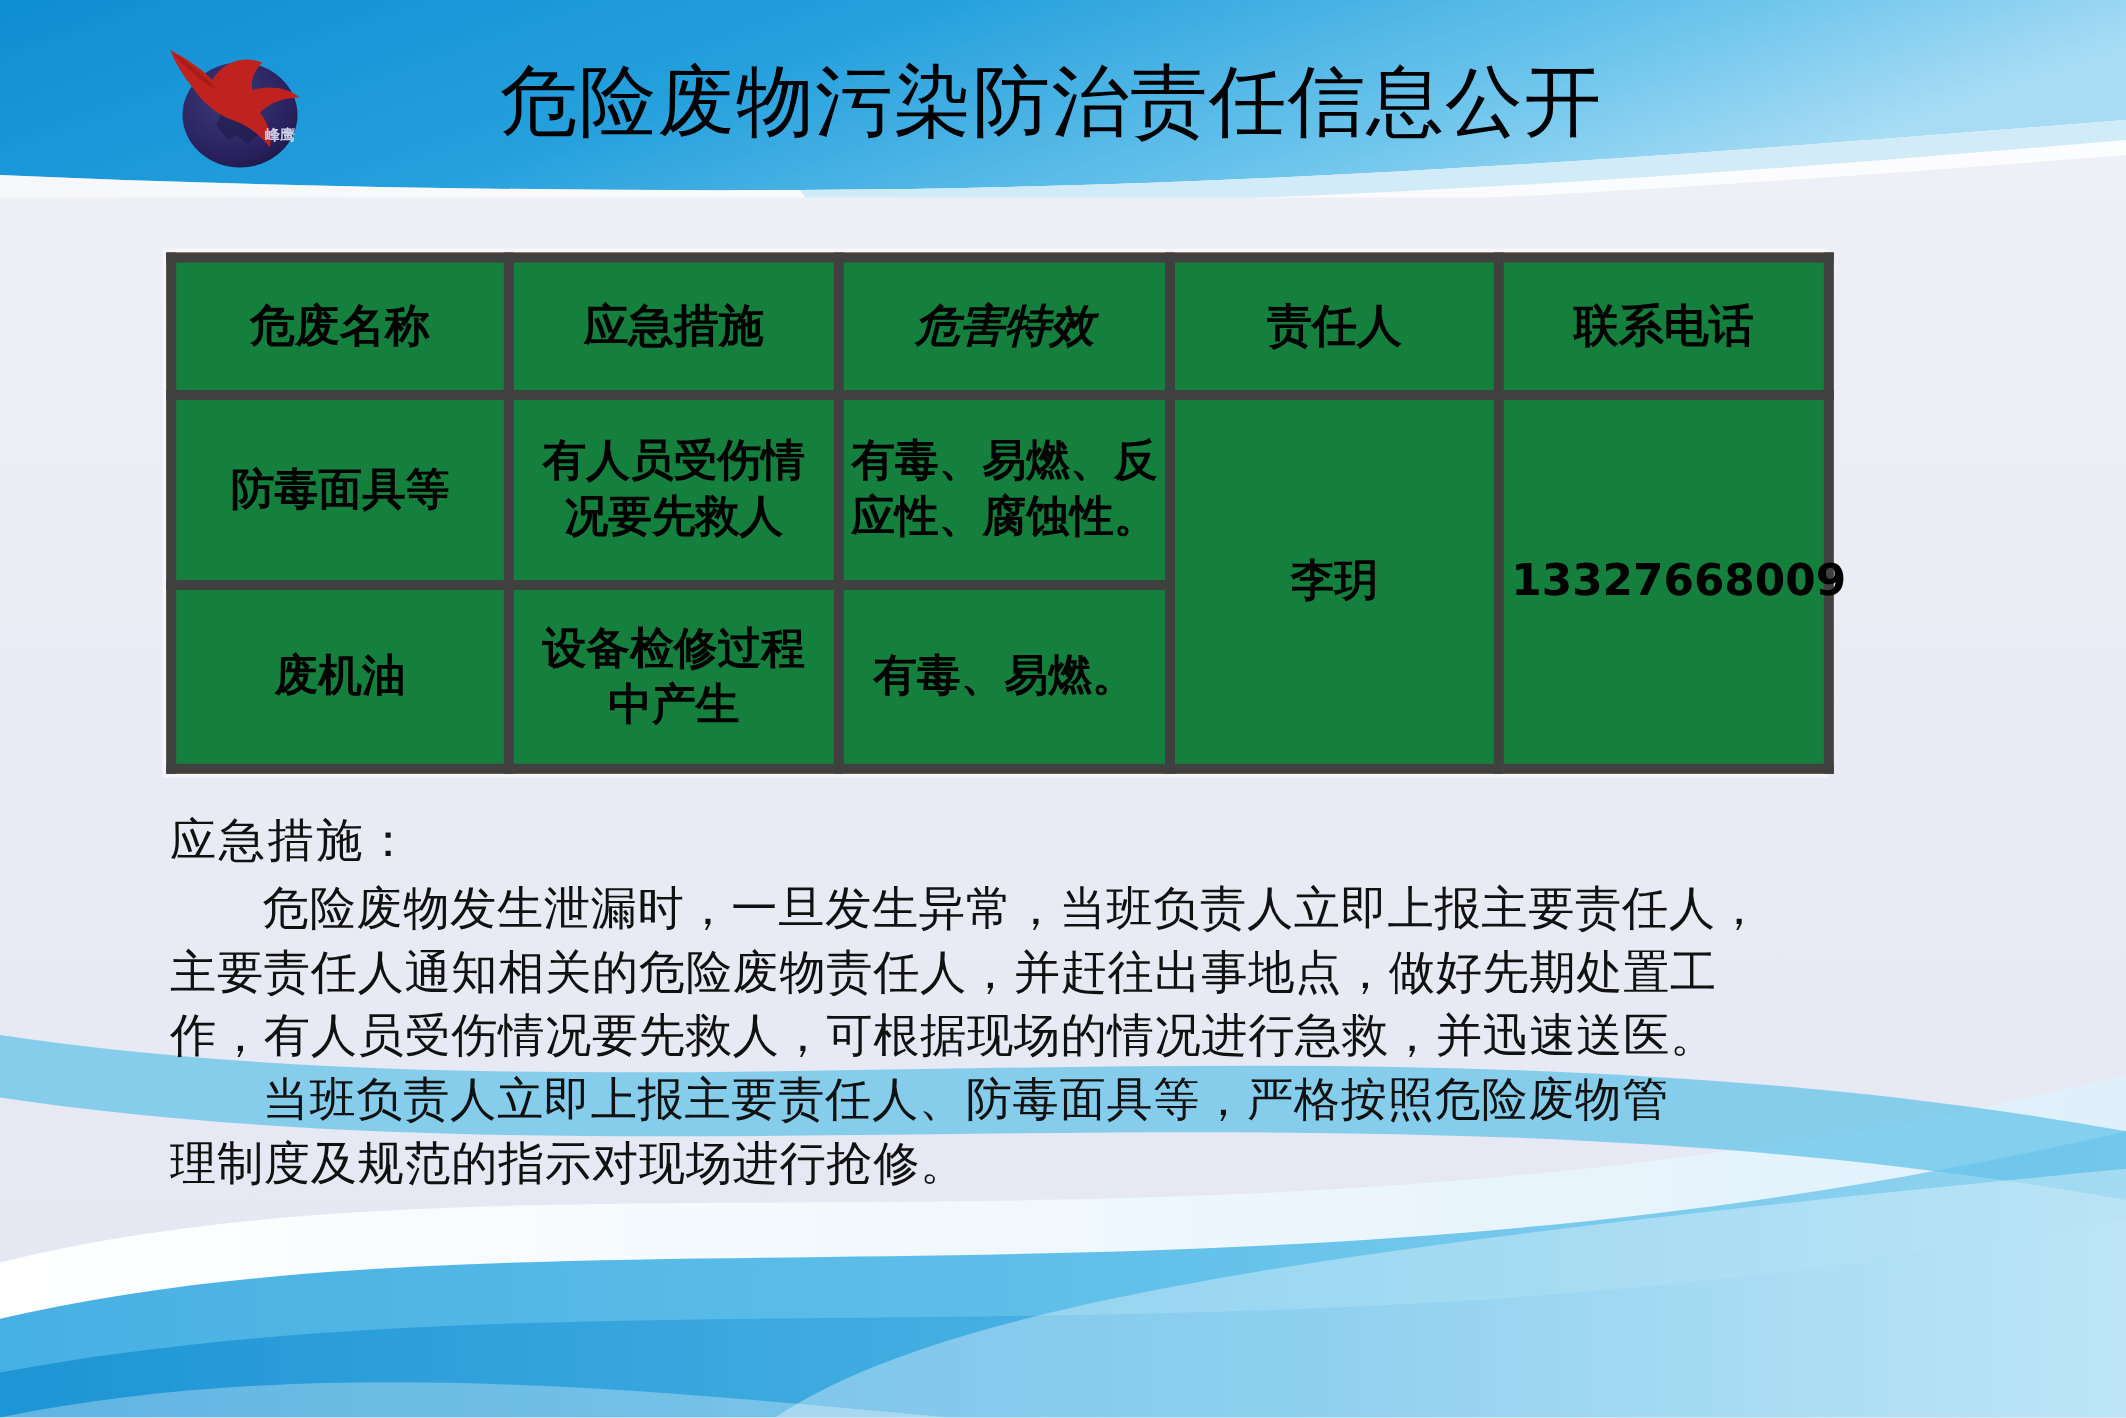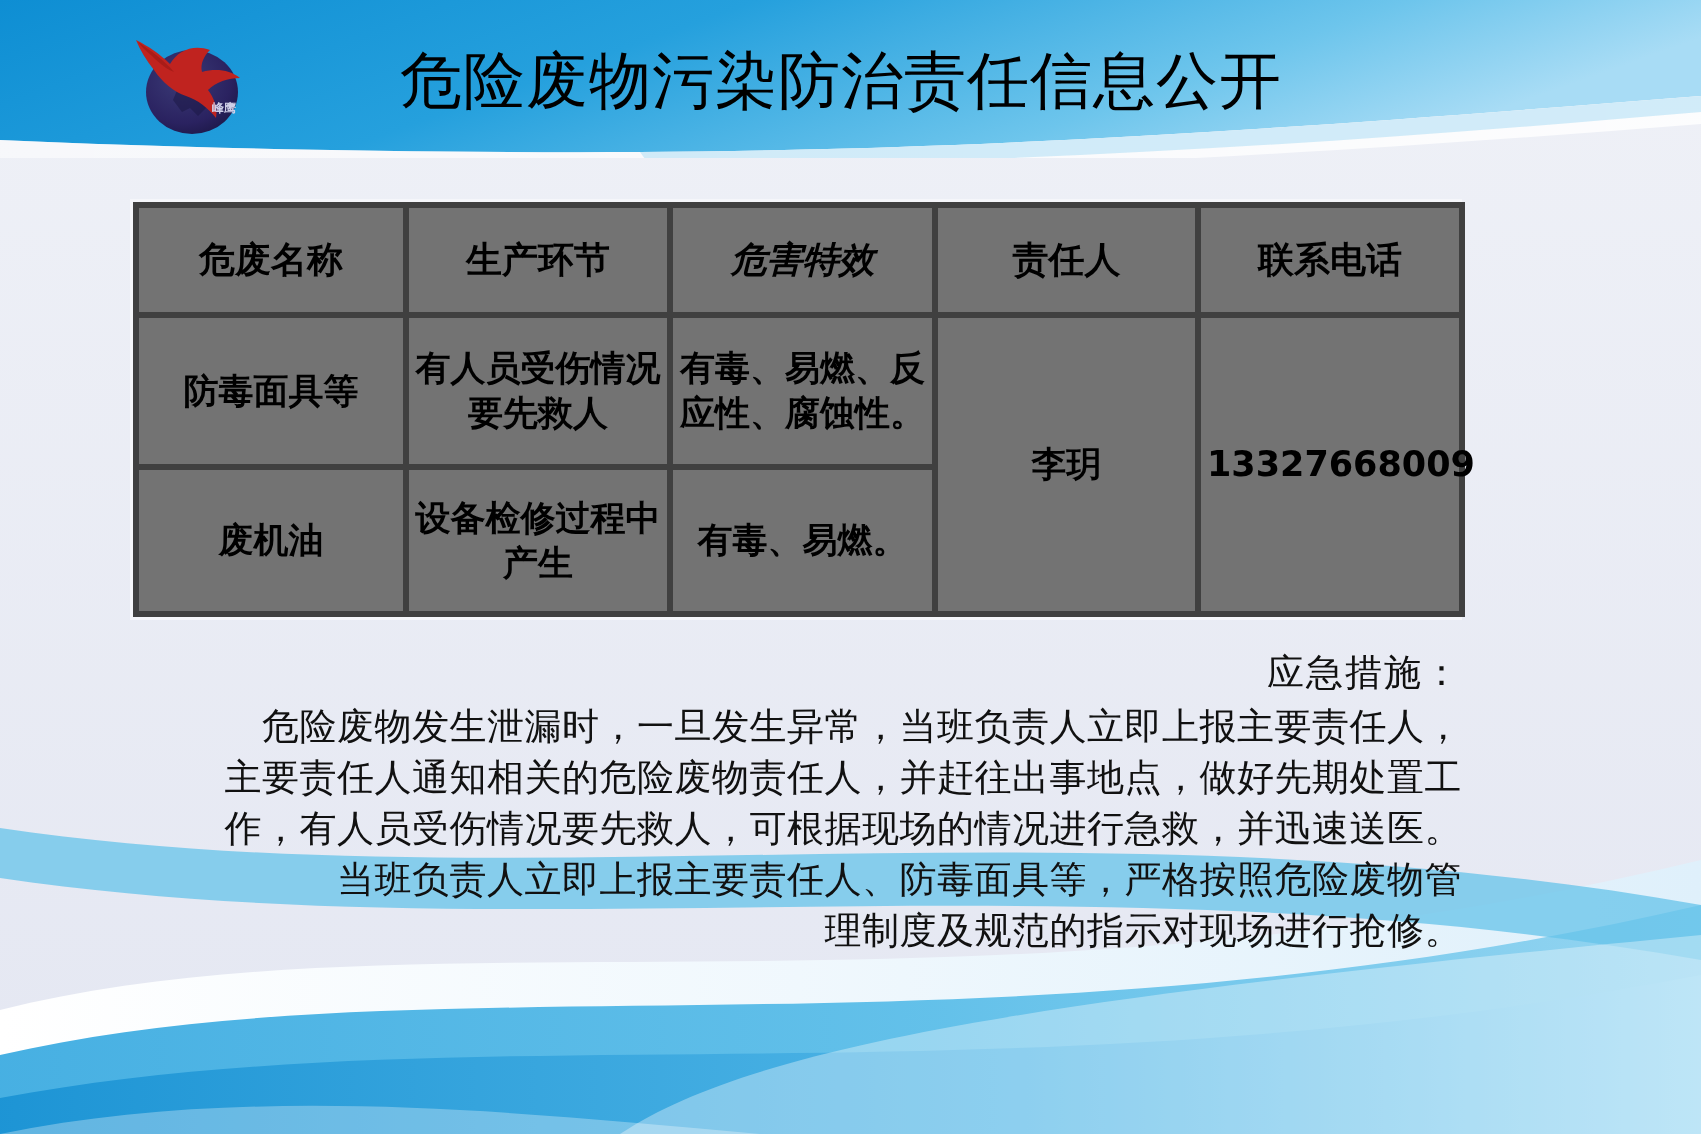--- a/index.html
+++ b/index.html
@@ -42,22 +42,22 @@
     background:#f5f6fa;
     padding:3px;
   }
   table#waste-table {
     border-collapse:collapse;
     width:1326px;
     table-layout:fixed;
     background:#F7941E;
   }
   #waste-table td, #waste-table th {
-    border:6px solid #404040;
-    background:#737373;
+    border:8px solid #404040;
+    background:#15803d;
     text-align:center;
     vertical-align:middle;
     color:#000;
     font-weight:bold;
     font-family:"DejaVu Sans","Liberation Sans",sans-serif;
     padding:4px 6px;
   }
   #waste-table thead th {
     height:110px;
     font-size:36px;
@@ -71,26 +71,25 @@
   .col1 { width:270px; }
   .col2 { width:264px; }
   .col3 { width:265px;font-style:italic; }
   .col4 { width:263px; }
   .col5 { width:264px; }
   .cell-resp, .cell-phone { font-size:35px; font-weight:bold; }
   .cell-phone { letter-spacing:0px; }
 
   
   #emergency {
-    position:absolute; left:112px; top:645px;
+    position:absolute; left:136px; top:645px;
     width:1350px;
     font-family:"DejaVu Serif","Liberation Serif",serif;
     color:#111;
     z-index:5;
-    text-align:right;
   }
   #emergency-title {
     font-size:37px;
     line-height:1.5;
     letter-spacing:2px;
   }
   .para {
     font-size:37px;
     line-height:1.38;
     text-indent:0;
@@ -172,21 +171,21 @@
     </svg>
 
     <div id="title">危险废物污染防治责任信息公开</div>
   </div>
 
   <div id="table-wrap">
     <table id="waste-table">
       <thead>
         <tr>
           <th class="col1">危废名称</th>
-          <th class="col2">生产环节</th>
+          <th class="col2">应急措施</th>
           <th class="col3">危害特效</th>
           <th class="col4">责任人</th>
           <th class="col5">联系电话</th>
         </tr>
       </thead>
       <tbody>
         <tr class="row-tall">
           <td>防毒面具等</td>
           <td>有人员受伤情况要先救人</td>
           <td>有毒、易燃、反应性、腐蚀性。</td>

